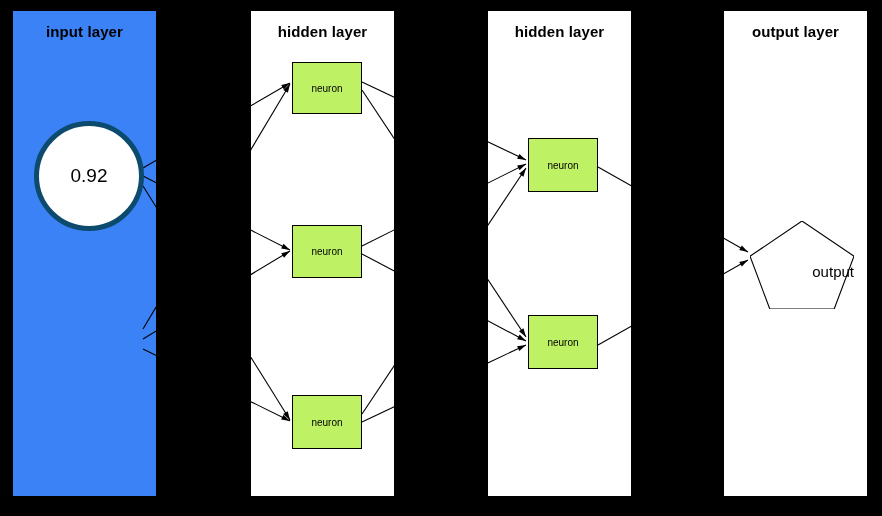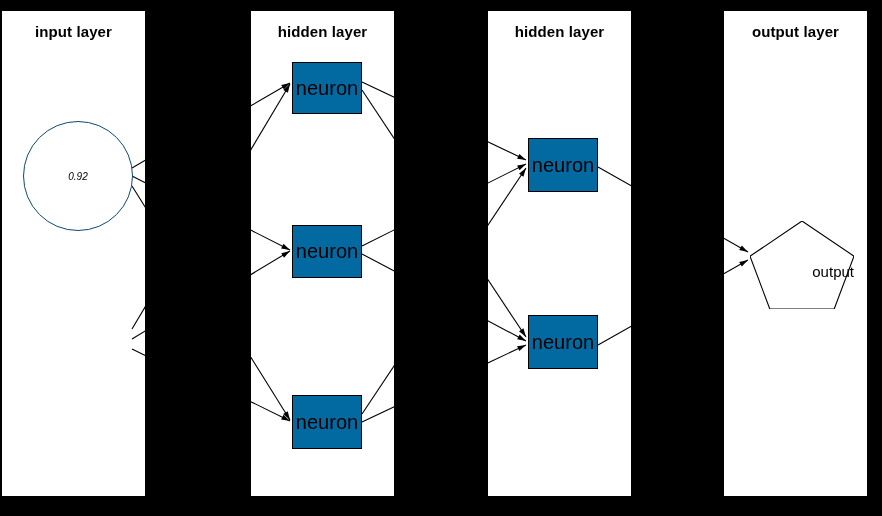--- a/index.html
+++ b/index.html
@@ -35,39 +35,38 @@
     text-align: center;
     font-weight: bold;
     font-size: 15px;
     color: #000000;
     letter-spacing: 0.1px;
     white-space: nowrap;
   }
   .node-circle {
     position: absolute;
     box-sizing: border-box;
-    border: 1px solid #0c4a6e;
+    border: 5px solid #0c4a6e;
     border-radius: 50%;
     background: #ffffff;
     display: flex;
     align-items: center;
     justify-content: center;
-    font-size: 10px;
-    color: #000000;
-    font-style: italic;
+    font-size: 19px;
+    color: #000000;
   }
   .node-box {
     position: absolute;
     box-sizing: border-box;
     border: 1px solid #000000;
-    background: #0369a1;
+    background: #bef264;
     display: flex;
     align-items: center;
     justify-content: center;
-    font-size: 20px;
+    font-size: 10px;
     color: #000000;
   }
   .node-pentagon {
     position: absolute;
   }
   .pent-label {
     position: absolute;
     text-align: right;
     font-size: 15px;
     color: #000000;
@@ -88,21 +87,21 @@
   .pent-shape {
     fill: #ffffff;
     stroke: #000000;
     stroke-width: 1.1;
   }
 </style>
 </head>
 <body>
 
 <div id="stage">
-    <div class="layer-panel" style="left: 1px; top: 10px; width: 145px; height: 487px; background: #ffffff;">
+    <div class="layer-panel" style="left: 12px; top: 10px; width: 145px; height: 487px; background: #3b82f6;">
       <div class="panel-title" style="top: 12px;">input layer</div>
       <svg class="edges" width="145" height="487" viewBox="0 0 145 487" style="left: -1px; top: -1px;">
         <g transform="translate(-13,-10)">
           <line class="edge-line" x1="144" y1="168" x2="290" y2="83"></line>
           <polygon points="290,83 283.9076938270071,89.62448530034693 281.2313369735379,85.02744882262341" fill="#000000"></polygon>
           <line class="edge-line" x1="144" y1="176" x2="290" y2="250"></line>
           <polygon points="290,250 281.1283885437058,248.48523593634198 283.5332432309935,243.74052263439603" fill="#000000"></polygon>
           <line class="edge-line" x1="144" y1="186" x2="290" y2="420"></line>
           <polygon points="290,420 283.19217110706444,414.1132805600647 287.7051481791969,411.29749144668295" fill="#000000"></polygon>
           <line class="edge-line" x1="144" y1="329" x2="290" y2="84"></line>

